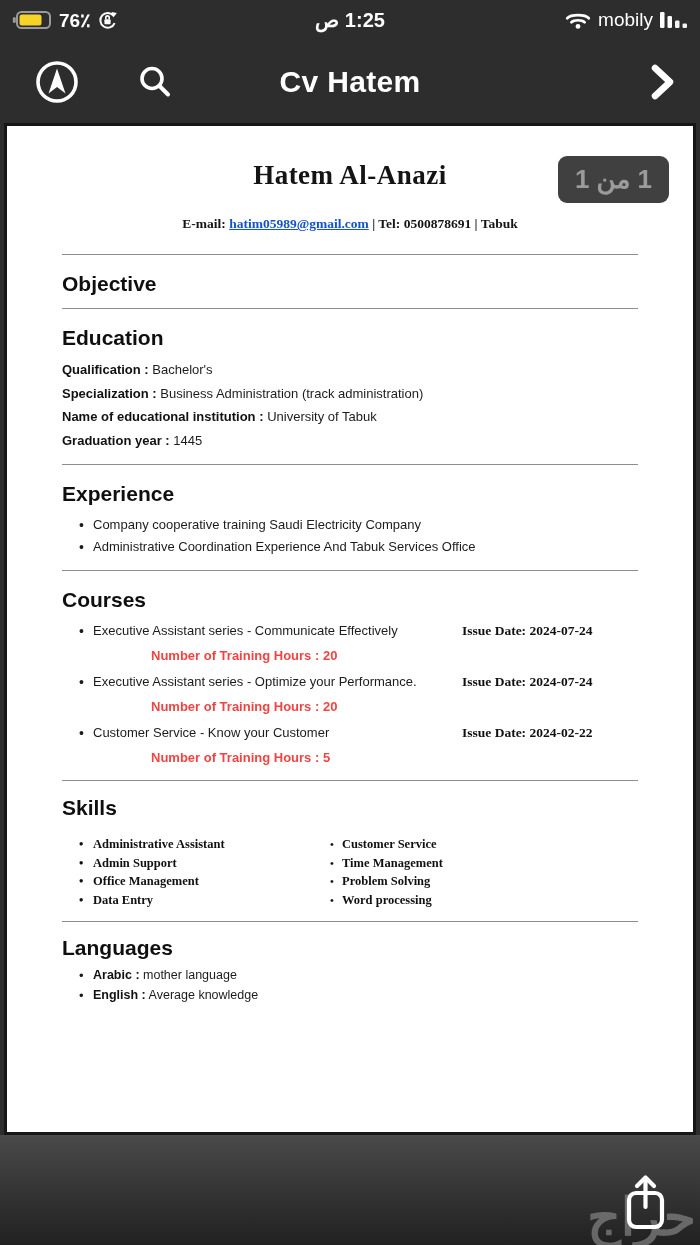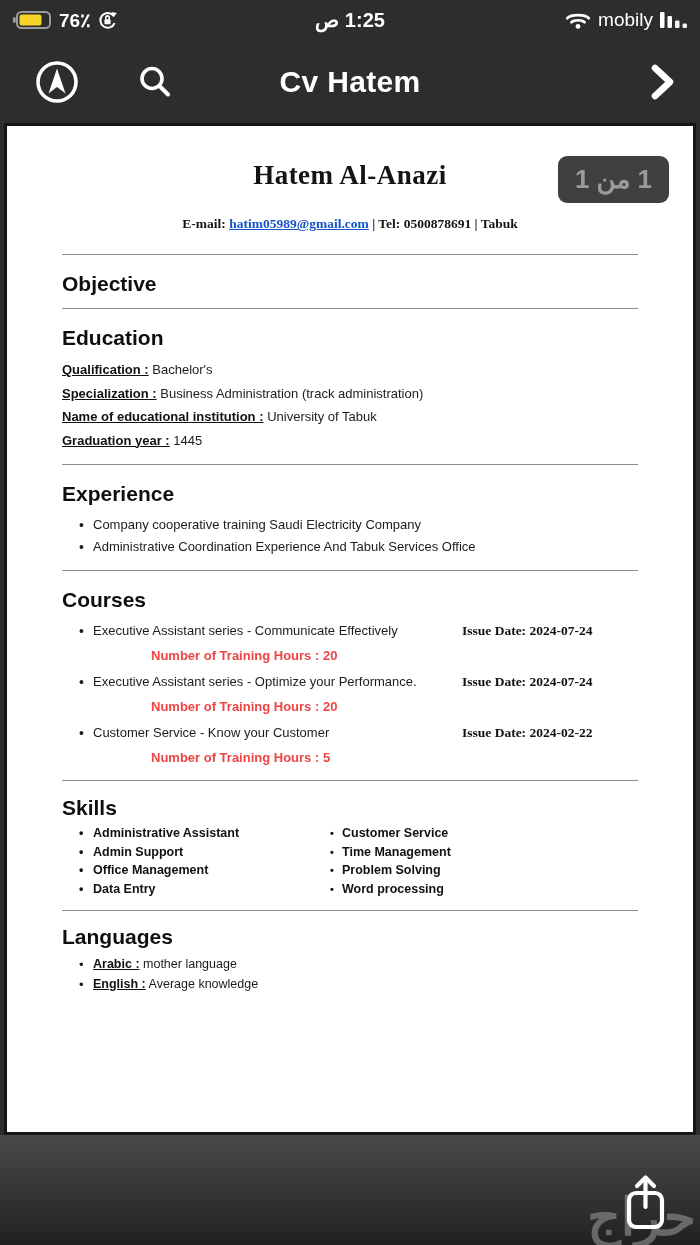--- a/index.html
+++ b/index.html
@@ -26,30 +26,30 @@
   .page-badge { position:absolute; top:30px; right:24px; background:#404040; color:#9b9b9b; font-size:26px; font-weight:700; padding:8px 17px; border-radius:9px; }
   .cv-name { margin-top:34px; text-align:center; font-family:"Liberation Serif", serif; font-weight:700; font-size:27px; color:#141414; letter-spacing:0.5px; }
   .contact-line { margin-top:25px; text-align:center; font-family:Liberation Serif, serif; font-weight:700; font-size:13.5px; color:#141414; }
   .contact-line a { color:#1453c8; text-decoration:underline; cursor:pointer; }
   .divider { border:none; border-top:1px solid #8d8d8d; margin-top:22px; }
   .divider.tight { margin-top:12px; }
   .sec-h { margin-top:17px; font-size:21px; font-weight:800; color:#0f0f0f; }
   .body-text { margin-top:7px; font-size:13px; letter-spacing:-0.1px; line-height:21px; color:#1c1c1c; }
   .edu-rows { margin-top:8px; }
   .edu-row { font-size:13px; line-height:23.5px; color:#1c1c1c; }
-  .lbl { font-weight:700; color:#111;text-decoration:underline; }
+  .lbl { font-weight:700; color:#111; }
   .blist { margin-top:8px; list-style:none; }
   .blist li { position:relative; padding-left:31px; font-size:13px; line-height:22px; color:#1c1c1c; }
   .blist li::before { content:"•"; position:absolute; left:17px; font-size:14px; }
   .course-row { display:flex; margin-top:11px; }
   .course-name { flex:1; position:relative; padding-left:31px; font-size:13px; color:#1c1c1c; }
   .course-name::before { content:"•"; position:absolute; left:17px; font-size:14px; }
   .course-issue { flex:none; width:176px; font-family:"Liberation Serif", serif; font-weight:700; font-size:13.5px; color:#111; }
   .course-hours { margin-top:9px; margin-left:89px; font-size:13px; font-weight:700; color:#ef4444; }
-  .skills-grid { margin-top:4px; display:grid; grid-template-columns:268px 1fr; }
+  .skills-grid { margin-top:15px; display:grid; grid-template-columns:268px 1fr;font-family:Liberation Serif, serif; }
   .skill-item { position:relative; padding-left:31px; font-size:12.5px; font-weight:700; line-height:18.5px; color:#111; }
   .skill-item.rcol { padding-left:12px; }
   .skill-item::before { content:"•"; position:absolute; left:17px; }
   .skill-item.rcol::before { left:0; font-size:11px; }
   .lang-list { margin-top:6px; list-style:none; }
   .lang-list li { position:relative; padding-left:31px; font-size:12.5px; line-height:19.5px; color:#1c1c1c; }
   .lang-list li::before { content:"•"; position:absolute; left:17px; font-size:13px; }
 
   
   .footer { position:absolute; left:0; right:0; bottom:0; height:110px; background:linear-gradient(#4b4a4a, #222121); }

